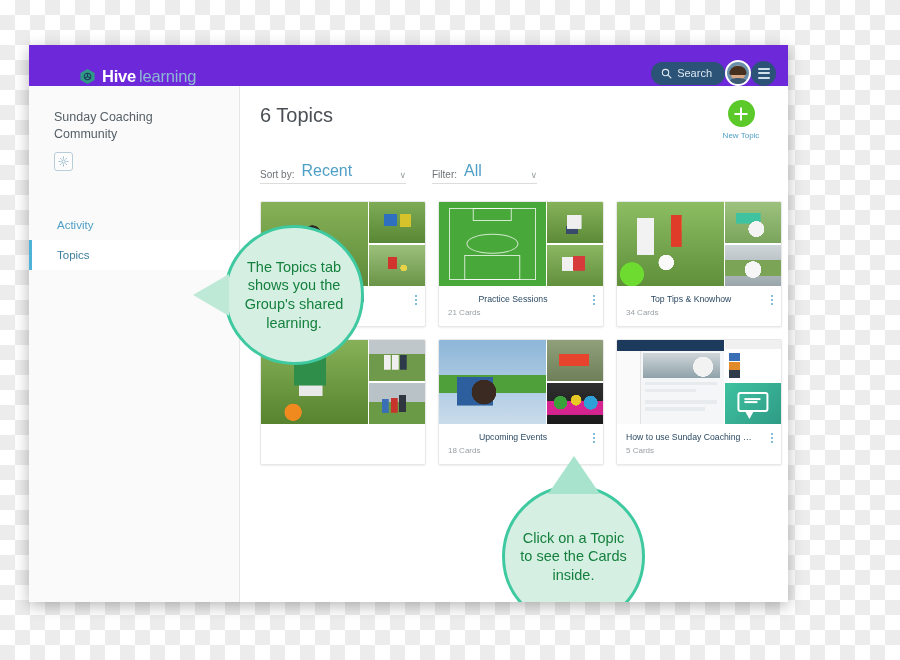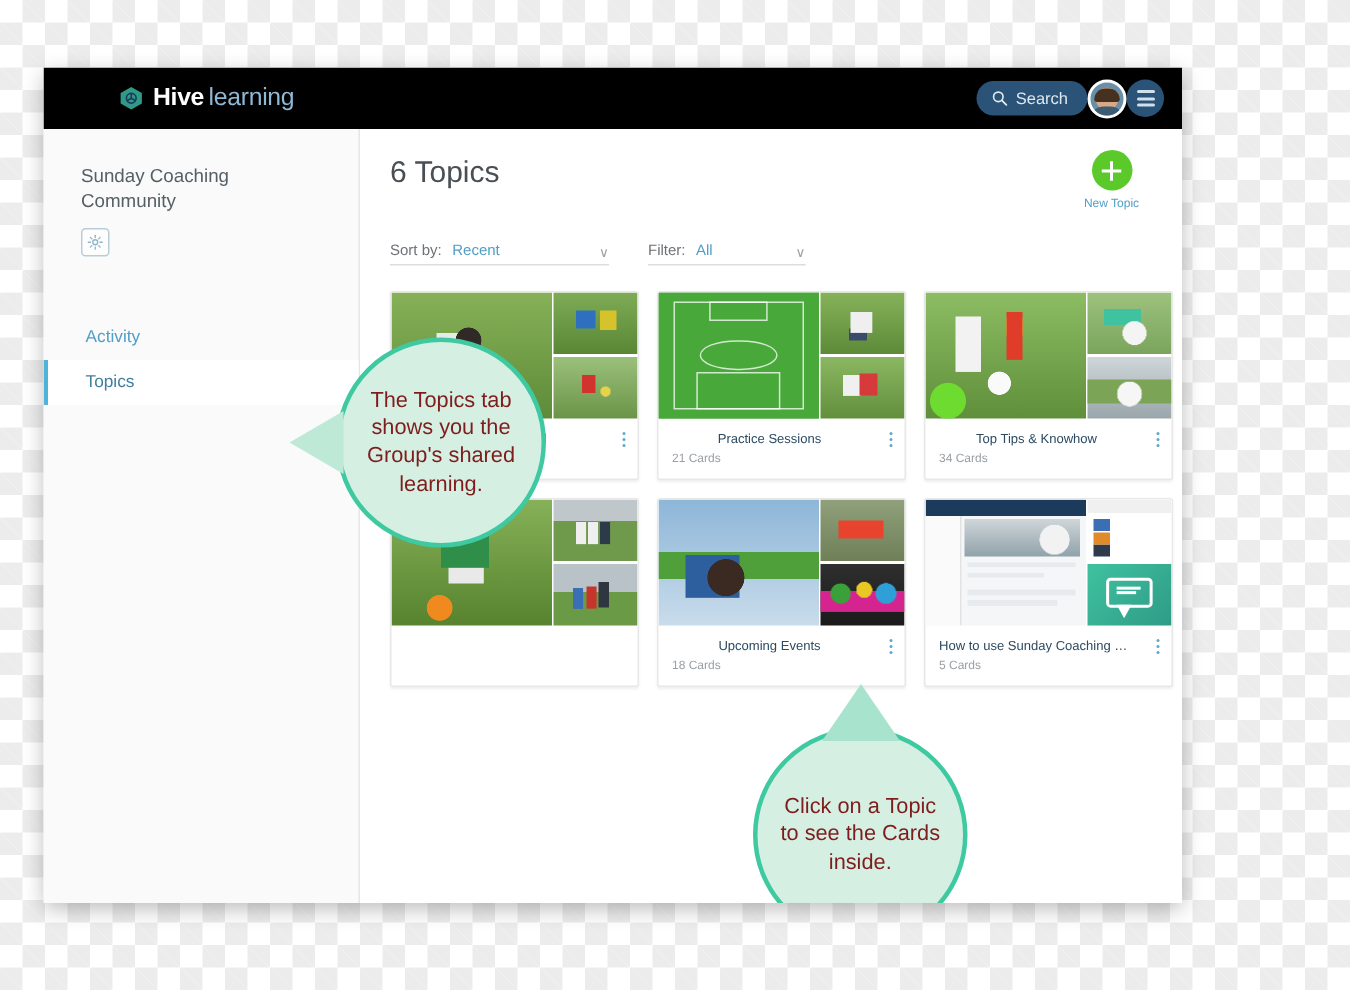--- a/index.html
+++ b/index.html
@@ -26,23 +26,23 @@
     width: 759px;
     height: 557px;
     background: #fafafa;
     box-shadow: 0 4px 14px rgba(0,0,0,0.28);
     overflow: hidden;
   }
 
   
   #top-bar {
     height: 41px;
-    background: #000000;
+    background: #6d28d9;
     display: flex;
-    align-items: center;
+    align-items: flex-end;
     padding: 0 12px 0 50px;
     position: relative;
   }
   #brand { display: flex; align-items: center; gap: 6px; }
   #brand-mark {
     width: 17px; height: 17px;
     display: block;
   }
   .brand-word { font-size: 16.5px; letter-spacing: -0.2px; }
   .brand-hive { color: #ffffff; font-weight: bold; }
@@ -170,21 +170,21 @@
   .control {
     display: flex;
     align-items: flex-end;
     gap: 7px;
     border-bottom: 1px solid #dcdcdc;
     padding-bottom: 3px;
     cursor: pointer;
     position: relative;
   }
   .control .clabel { font-size: 10px; color: #6f7377; }
-  .control .cvalue { font-size: 10px; color: #4f9fc6; }
+  .control .cvalue { font-size: 16px; color: #4f9fc6; }
   .control .chev {
     margin-left: auto;
     font-size: 9px;
     color: #9aa0a5;
     padding-left: 34px;
   }
   #sort-control { width: 146px; }
   #filter-control { width: 105px; margin-top: 12px; }
 
   
@@ -389,21 +389,21 @@
   
   .tooltip {
     position: absolute;
     background: #d5f0e3;
     border: 3px solid #3fc9a0;
     border-radius: 50%;
     display: flex;
     align-items: center;
     justify-content: flex-start;
     text-align: center;
-    color: #7f1d1d;
+    color: #15803d;
     z-index: 40;
   }
   .tooltip .tt-text { font-size: 14.5px; line-height: 1.28; padding: 0 12px; }
 
   #tooltip-topics {
     left: 195px; top: 180px;
     width: 140px; height: 140px;
   }
   #tooltip-topics .tail {
     position: absolute;

